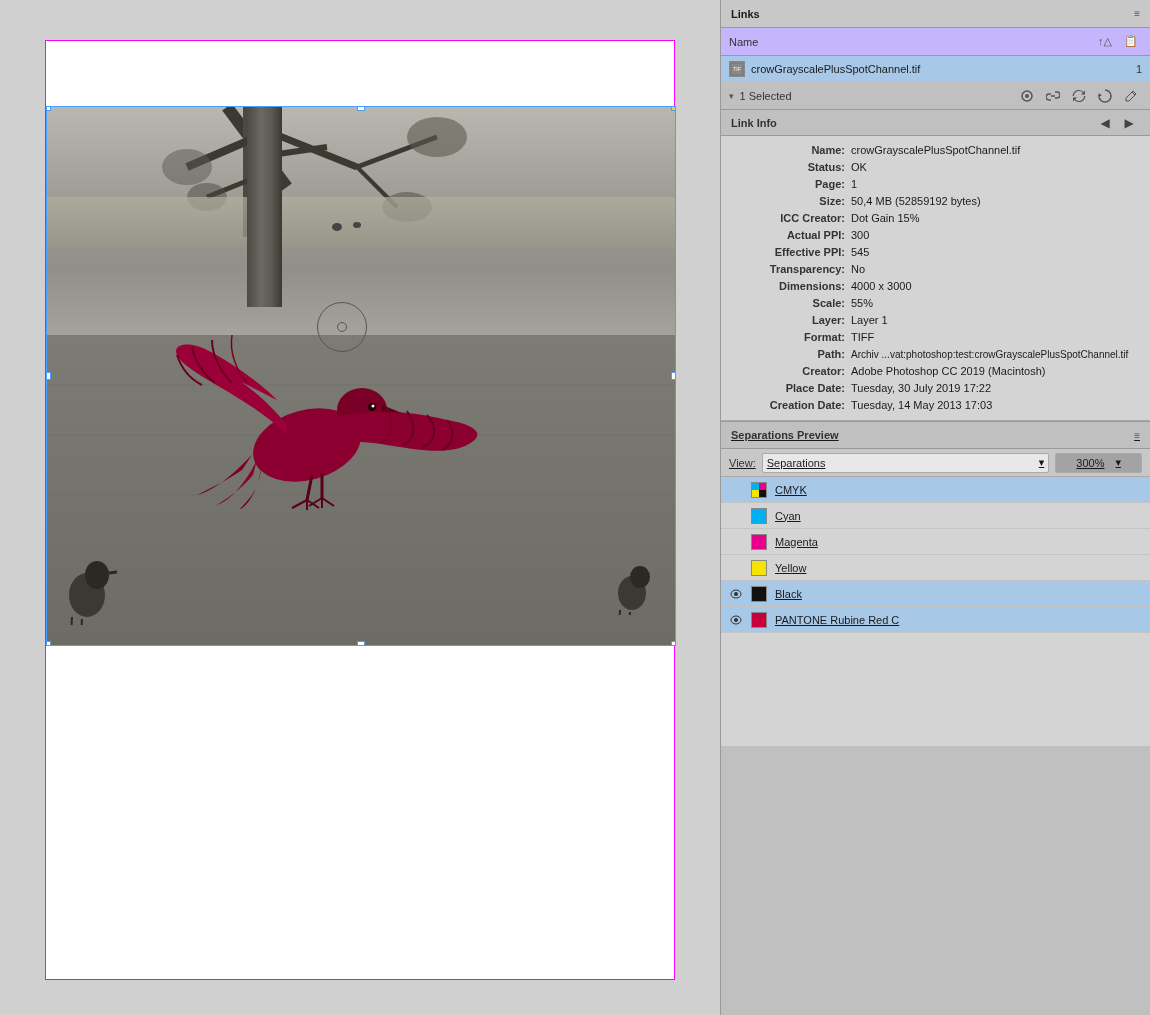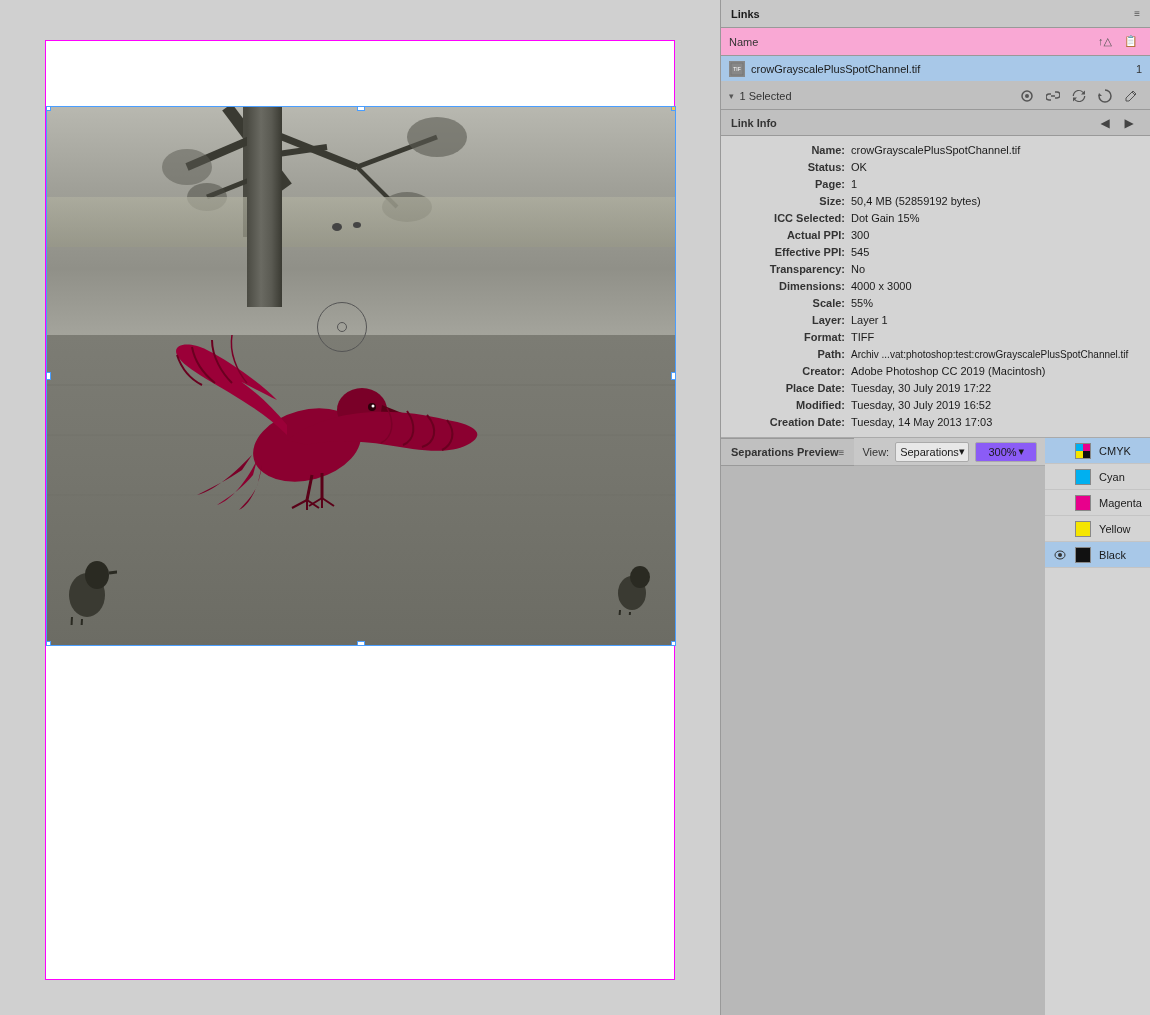--- a/index.html
+++ b/index.html
@@ -175,21 +175,21 @@
       color: #1a1a1a;
     }
 
     .links-menu-icon {
       font-size: 10px;
       color: #555;
     }
 
     .links-toolbar {
       height: 28px;
-      background: #f9a8d4;
+      background: #c4b5fd;
       border-bottom: 1px solid #999;
       display: flex;
       align-items: center;
       padding: 0 8px;
       gap: 4px;
     }
 
     .links-toolbar .col-name {
       flex: 1;
       font-size: 11px;
@@ -339,22 +339,23 @@
 
     .link-info-wrapper {
       position: relative;
       overflow: hidden;
     }
 
     
     .sep-preview {
       flex: 1;
       display: flex;
-      flex-direction: row;
+      flex-direction: column;
       min-height: 0;
+      text-decoration: underline;
     }
 
     .sep-header {
       height: 28px;
       background: #c0c0c0;
       border-bottom: 1px solid #999;
       border-top: 1px solid #999;
       display: flex;
       align-items: center;
       padding: 0 10px;
@@ -392,28 +393,28 @@
       font-size: 11px;
       padding: 0 4px;
       display: flex;
       align-items: center;
       justify-content: space-between;
       cursor: pointer;
     }
 
     .sep-zoom {
       height: 20px;
-      background: #8b5cf6;
+      background: #a3a3a3;
       border: 1px solid #aaa;
       border-radius: 2px;
       font-size: 11px;
-      padding: 0 12px;
-      display: flex;
-      align-items: center;
-      gap: 2px;
+      padding: 0 20px;
+      display: flex;
+      align-items: center;
+      gap: 11px;
       cursor: pointer;
       min-width: 55px;
     }
 
     .sep-list {
       background: #d4d4d4;
       flex: 1;
     }
 
     .sep-item {
@@ -662,21 +663,21 @@
       </div>
       <div class="info-row">
         <span class="info-label">Page:</span>
         <span class="info-value">1</span>
       </div>
       <div class="info-row">
         <span class="info-label">Size:</span>
         <span class="info-value">50,4 MB (52859192 bytes)</span>
       </div>
       <div class="info-row">
-        <span class="info-label">ICC Selected:</span>
+        <span class="info-label">ICC Creator:</span>
         <span class="info-value">Dot Gain 15%</span>
       </div>
       <div class="info-row">
         <span class="info-label">Actual PPI:</span>
         <span class="info-value">300</span>
       </div>
       <div class="info-row">
         <span class="info-label">Effective PPI:</span>
         <span class="info-value">545</span>
       </div>
@@ -704,24 +705,20 @@
         <span class="info-label">Path:</span>
         <span class="info-value" style="font-size:10px;">Archiv ...vat:photoshop:test:crowGrayscalePlusSpotChannel.tif</span>
       </div>
       <div class="info-row">
         <span class="info-label">Creator:</span>
         <span class="info-value">Adobe Photoshop CC 2019 (Macintosh)</span>
       </div>
       <div class="info-row">
         <span class="info-label">Place Date:</span>
         <span class="info-value">Tuesday, 30 July 2019 17:22</span>
-      </div>
-      <div class="info-row">
-        <span class="info-label">Modified:</span>
-        <span class="info-value">Tuesday, 30 July 2019 16:52</span>
       </div>
       <div class="info-row">
         <span class="info-label">Creation Date:</span>
         <span class="info-value">Tuesday, 14 May 2013 17:03</span>
       </div>
     </div>
   </div>
 
   <div class="sep-preview">
     <div class="sep-header">
@@ -778,17 +775,27 @@
         <div class="sep-eye">
           <svg width="12" height="10" viewBox="0 0 12 10">
             <ellipse cx="6" cy="5" rx="5" ry="4" fill="none" stroke="#333" stroke-width="1"></ellipse>
             <circle cx="6" cy="5" r="2" fill="#333"></circle>
           </svg>
         </div>
         <div class="sep-color-swatch" style="background:#111;"></div>
         <span class="sep-item-name">Black</span>
       </div>
 
+      <div class="sep-item selected-row">
+        <div class="sep-eye">
+          <svg width="12" height="10" viewBox="0 0 12 10">
+            <ellipse cx="6" cy="5" rx="5" ry="4" fill="none" stroke="#333" stroke-width="1"></ellipse>
+            <circle cx="6" cy="5" r="2" fill="#333"></circle>
+          </svg>
+        </div>
+        <div class="sep-color-swatch" style="background:#c8003a;"></div>
+        <span class="sep-item-name">PANTONE Rubine Red C</span>
+      </div>
     </div>
 
     <div class="sep-bottom"></div>
   </div>
 </div>
 
 </body></html>

